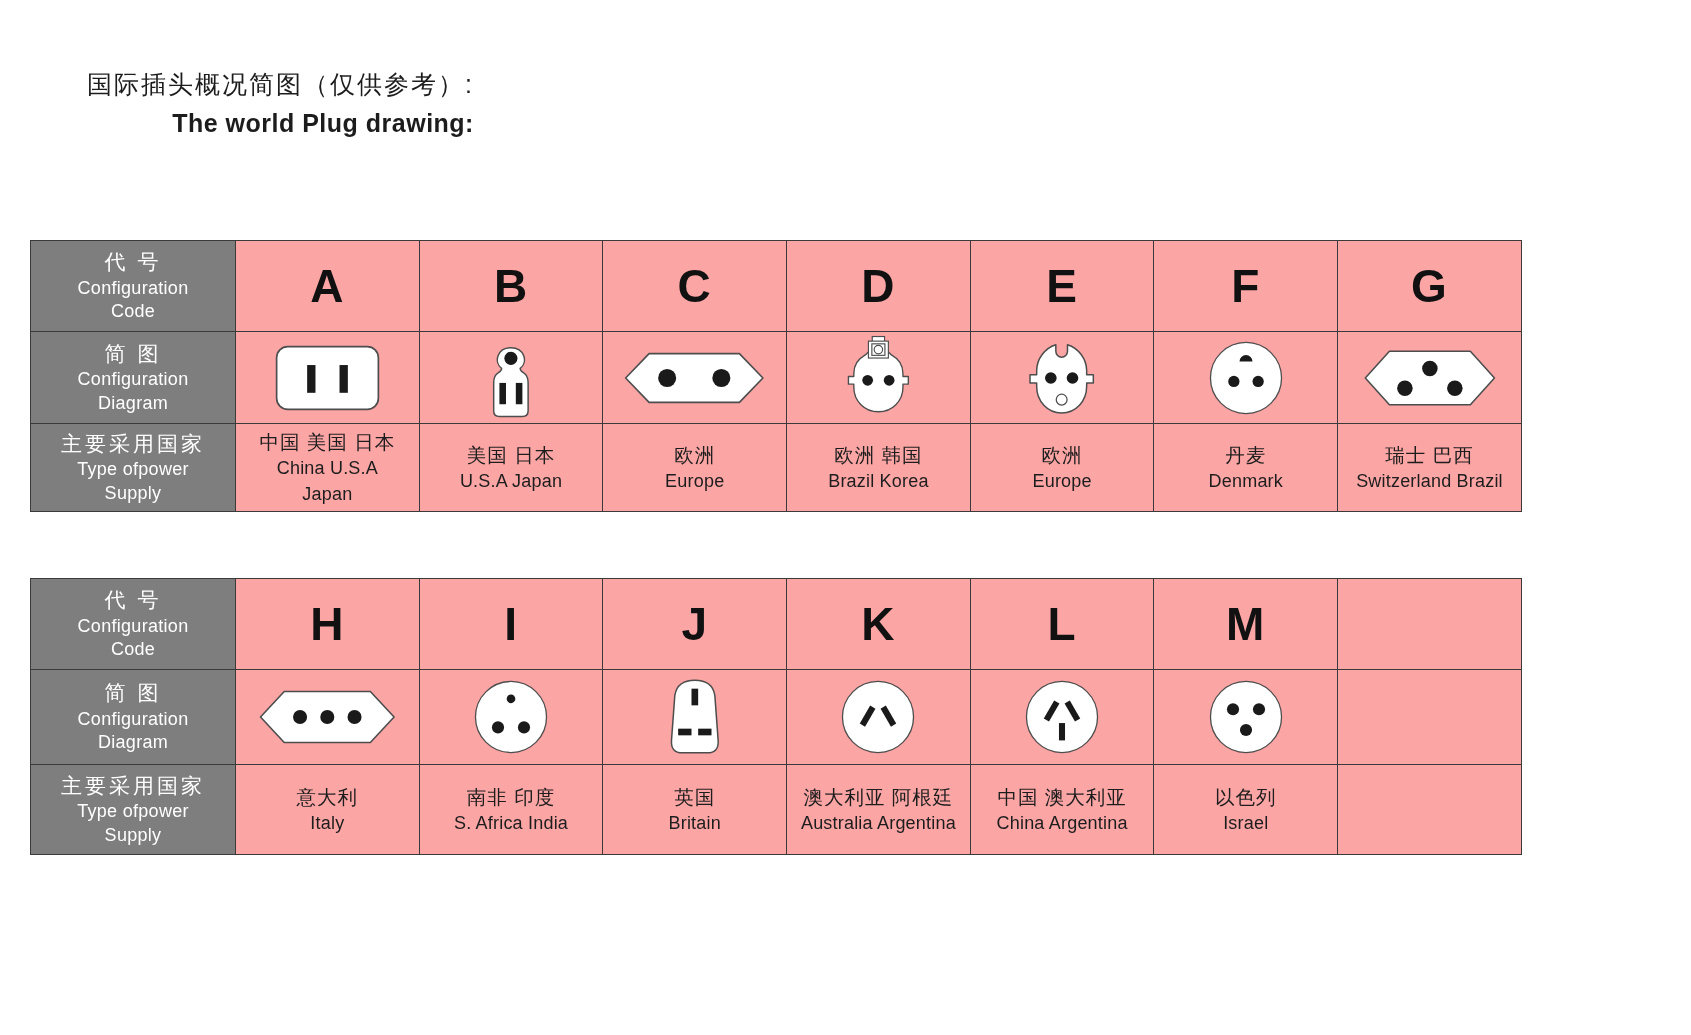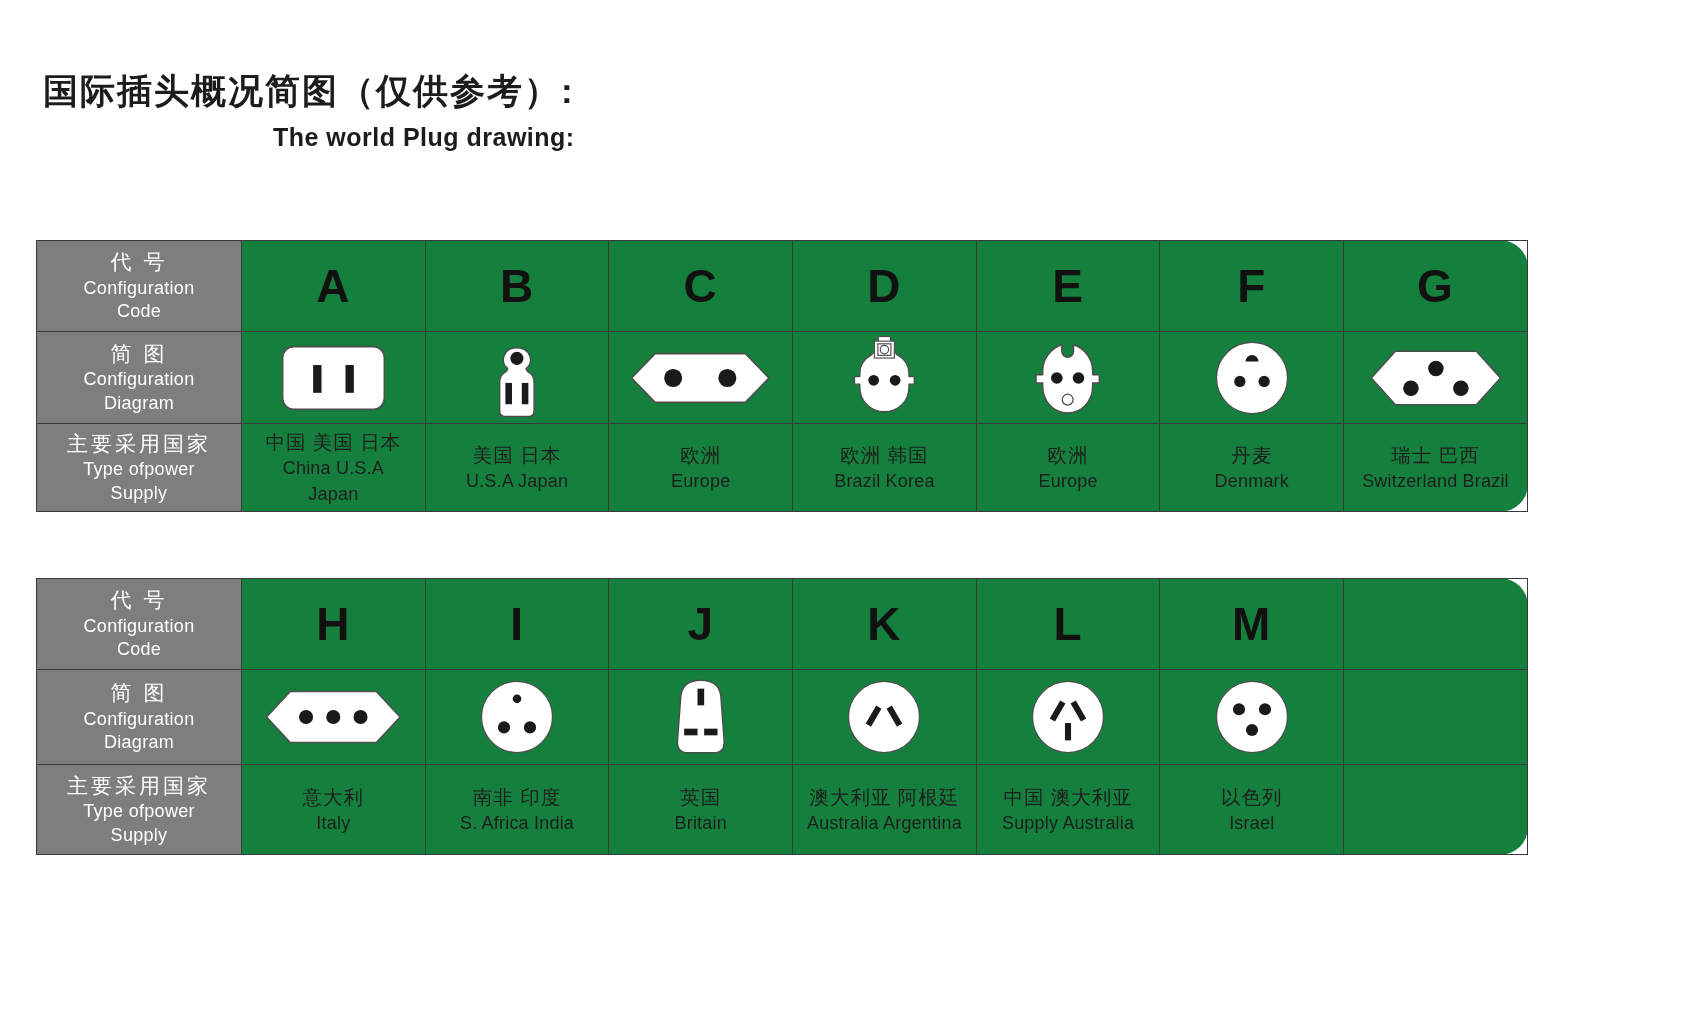--- a/index.html
+++ b/index.html
@@ -1,23 +1,23 @@
 <!DOCTYPE html>
 <html><head>
 <meta charset="utf-8">
 <style>
   * { box-sizing: border-box; margin: 0; padding: 0; }
   body { background: #ffffff; font-family: "Liberation Sans", "DejaVu Sans", sans-serif; }
   .page { position: relative; width: 1691px; height: 1035px; background: #ffffff; overflow: hidden; }
 
   .title-block { position: absolute; left: 43px; top: 68px; color: #1c1c1c; }
-  .title-zh { font-size: 35px; font-weight: bold; letter-spacing: 2px; }
+  .title-zh { font-size: 25px; font-weight: normal; letter-spacing: 2px; margin-left: 44px; }
   .title-en { font-size: 25px; font-weight: bold; margin-top: 8px; letter-spacing: 0.5px; text-align: right; }
 
-  table.ptable { position: absolute; left: 36px; border-collapse: collapse; table-layout: fixed; width: 1491px; background: #15803d; border-radius: 28px; }
+  table.ptable { position: absolute; left: 30px; border-collapse: collapse; table-layout: fixed; width: 1491px; background: #fca5a5; }
   #table1 { top: 240px; }
   #table2 { top: 578px; }
   .ptable td { border: 1.6px solid #3a3a3a; text-align: center; vertical-align: middle; padding: 0; }
   .ptable col.label-col { width: 205px; }
   .ptable col.data-col { width: 183.7px; }
 
   td.label-cell { background: #7e7e7e; color: #ffffff; }
   .label-zh { font-size: 21px; letter-spacing: 3px; line-height: 1.35; }
   .label-en { font-size: 18px; line-height: 1.3; letter-spacing: 0.3px; }
 
@@ -303,21 +303,21 @@
       <td>
         <div class="c-zh">英国</div>
         <div class="c-en">Britain</div>
       </td>
       <td>
         <div class="c-zh">澳大利亚  阿根廷</div>
         <div class="c-en">Australia  Argentina</div>
       </td>
       <td>
         <div class="c-zh">中国  澳大利亚</div>
-        <div class="c-en">Supply  Australia</div>
+        <div class="c-en">China  Argentina</div>
       </td>
       <td>
         <div class="c-zh">以色列</div>
         <div class="c-en">Israel</div>
       </td>
       <td>
         
         
       </td>
     </tr>

